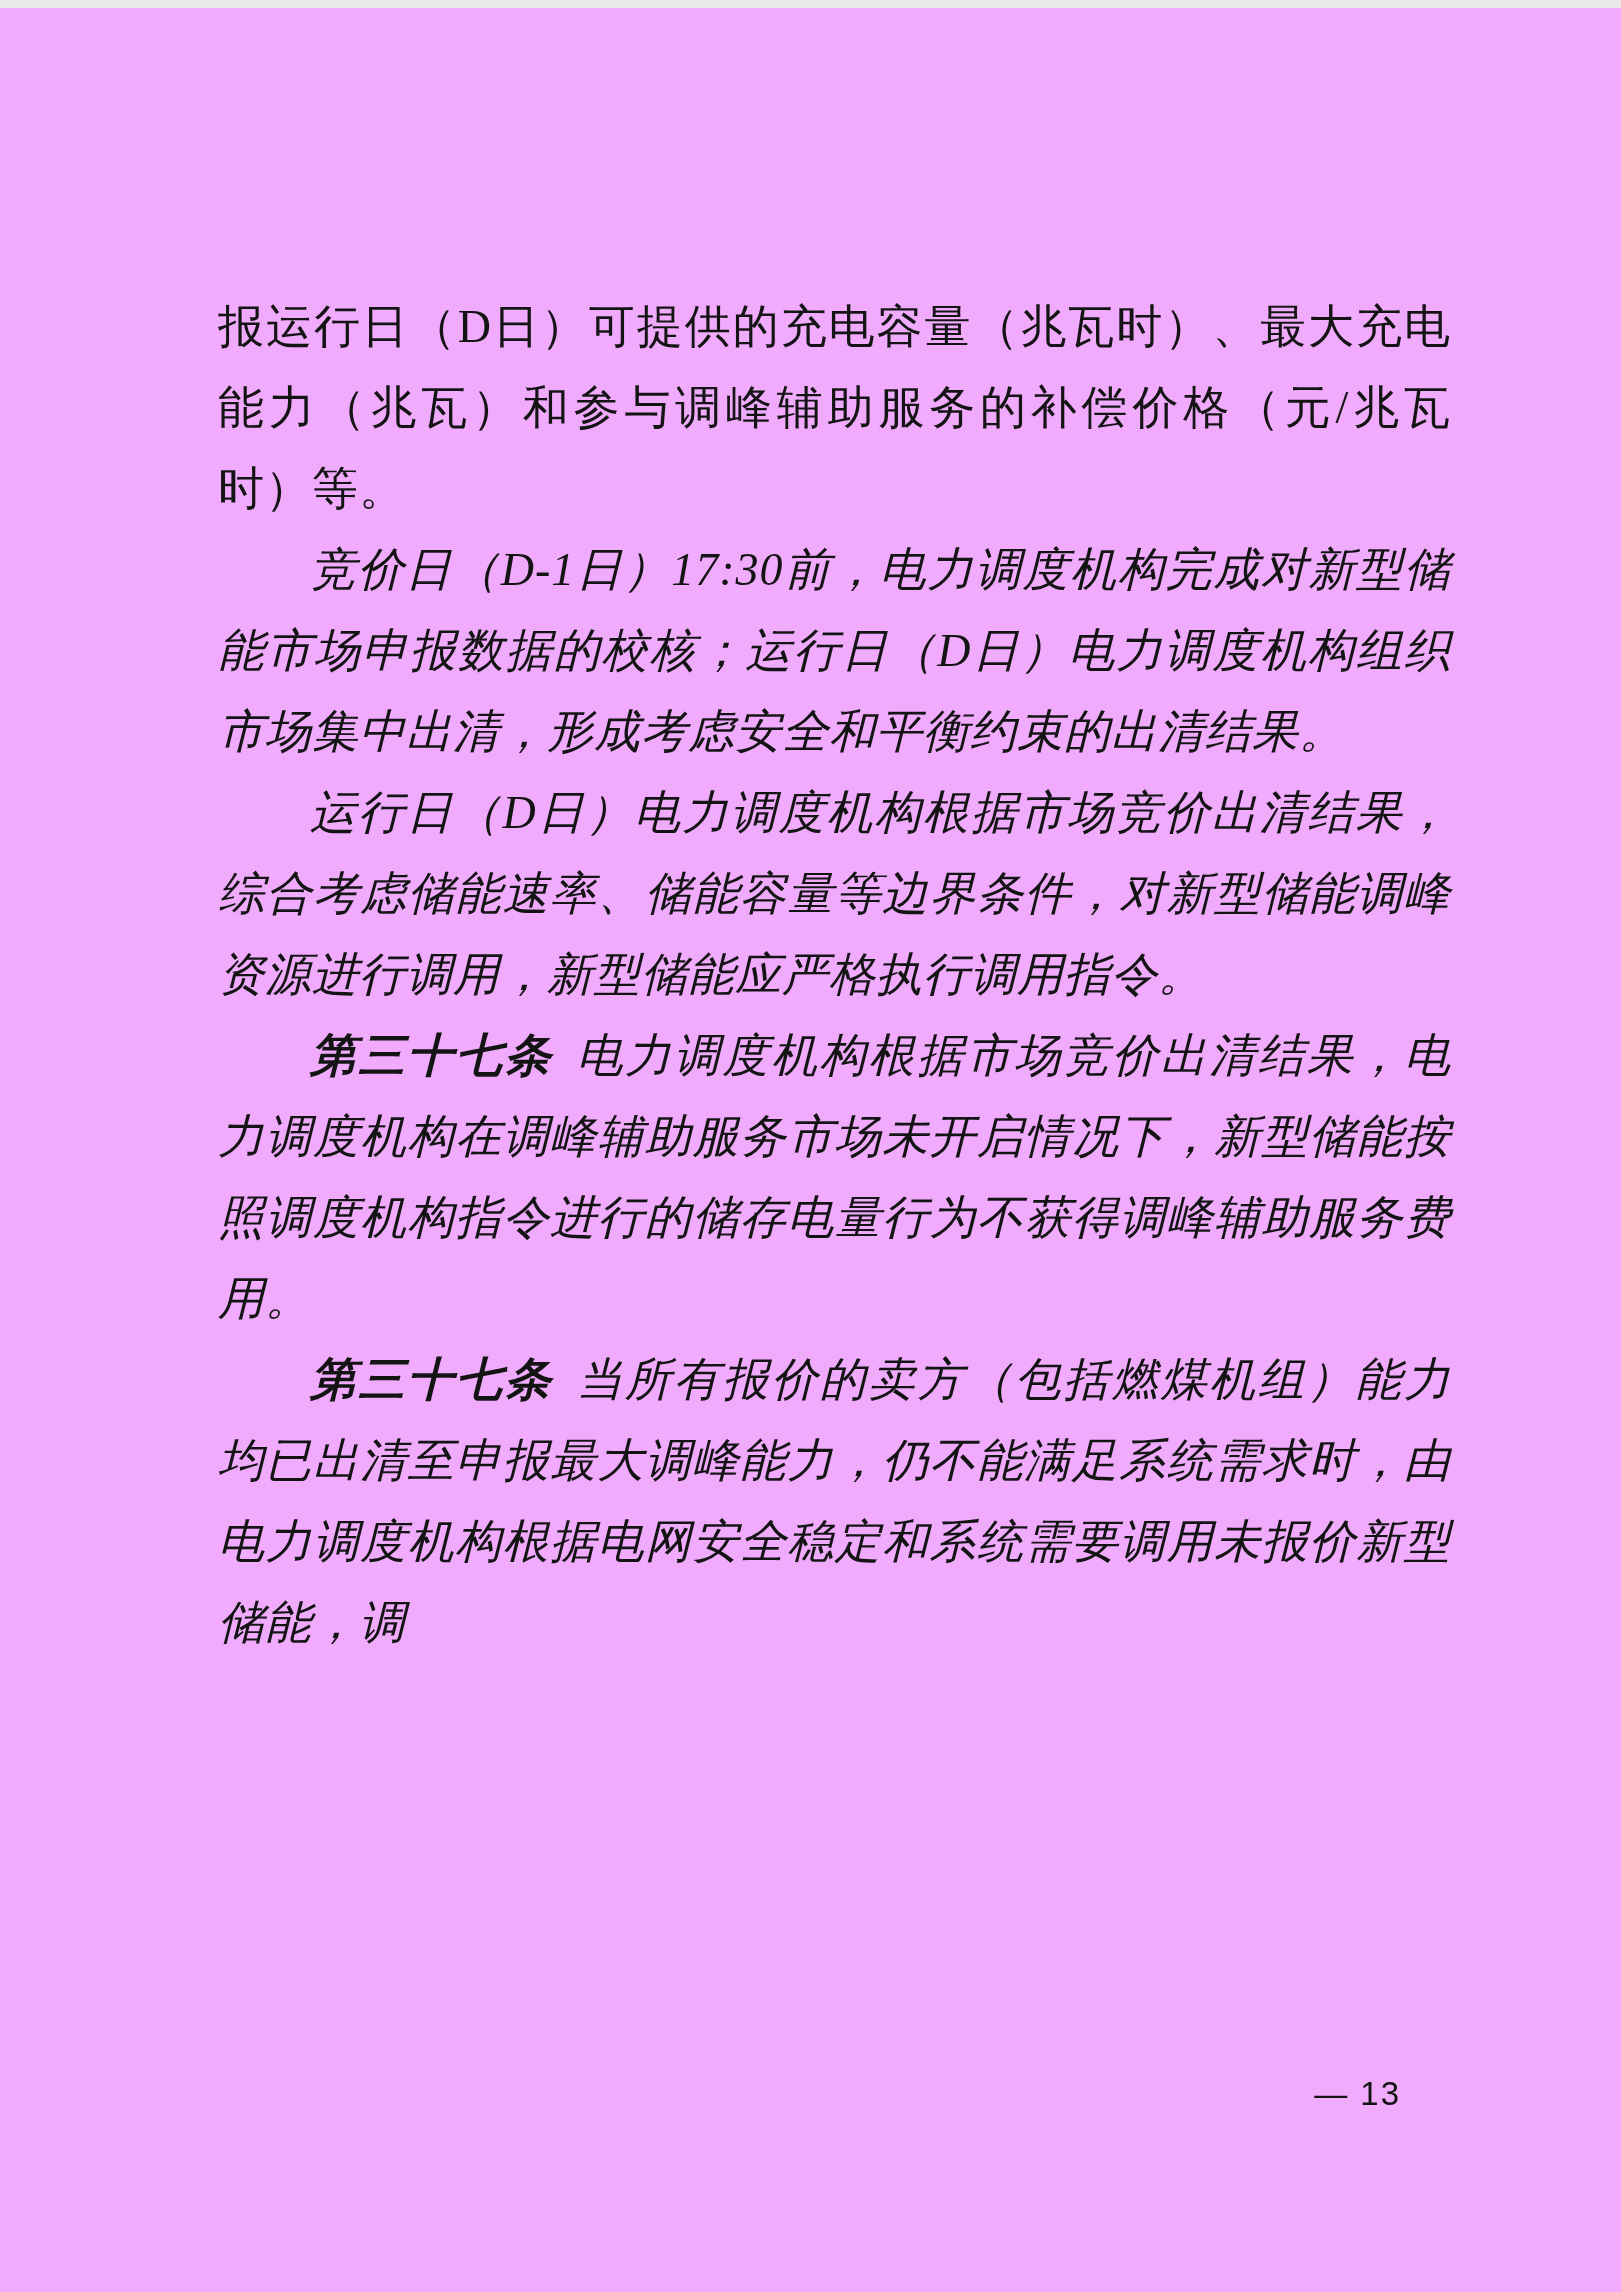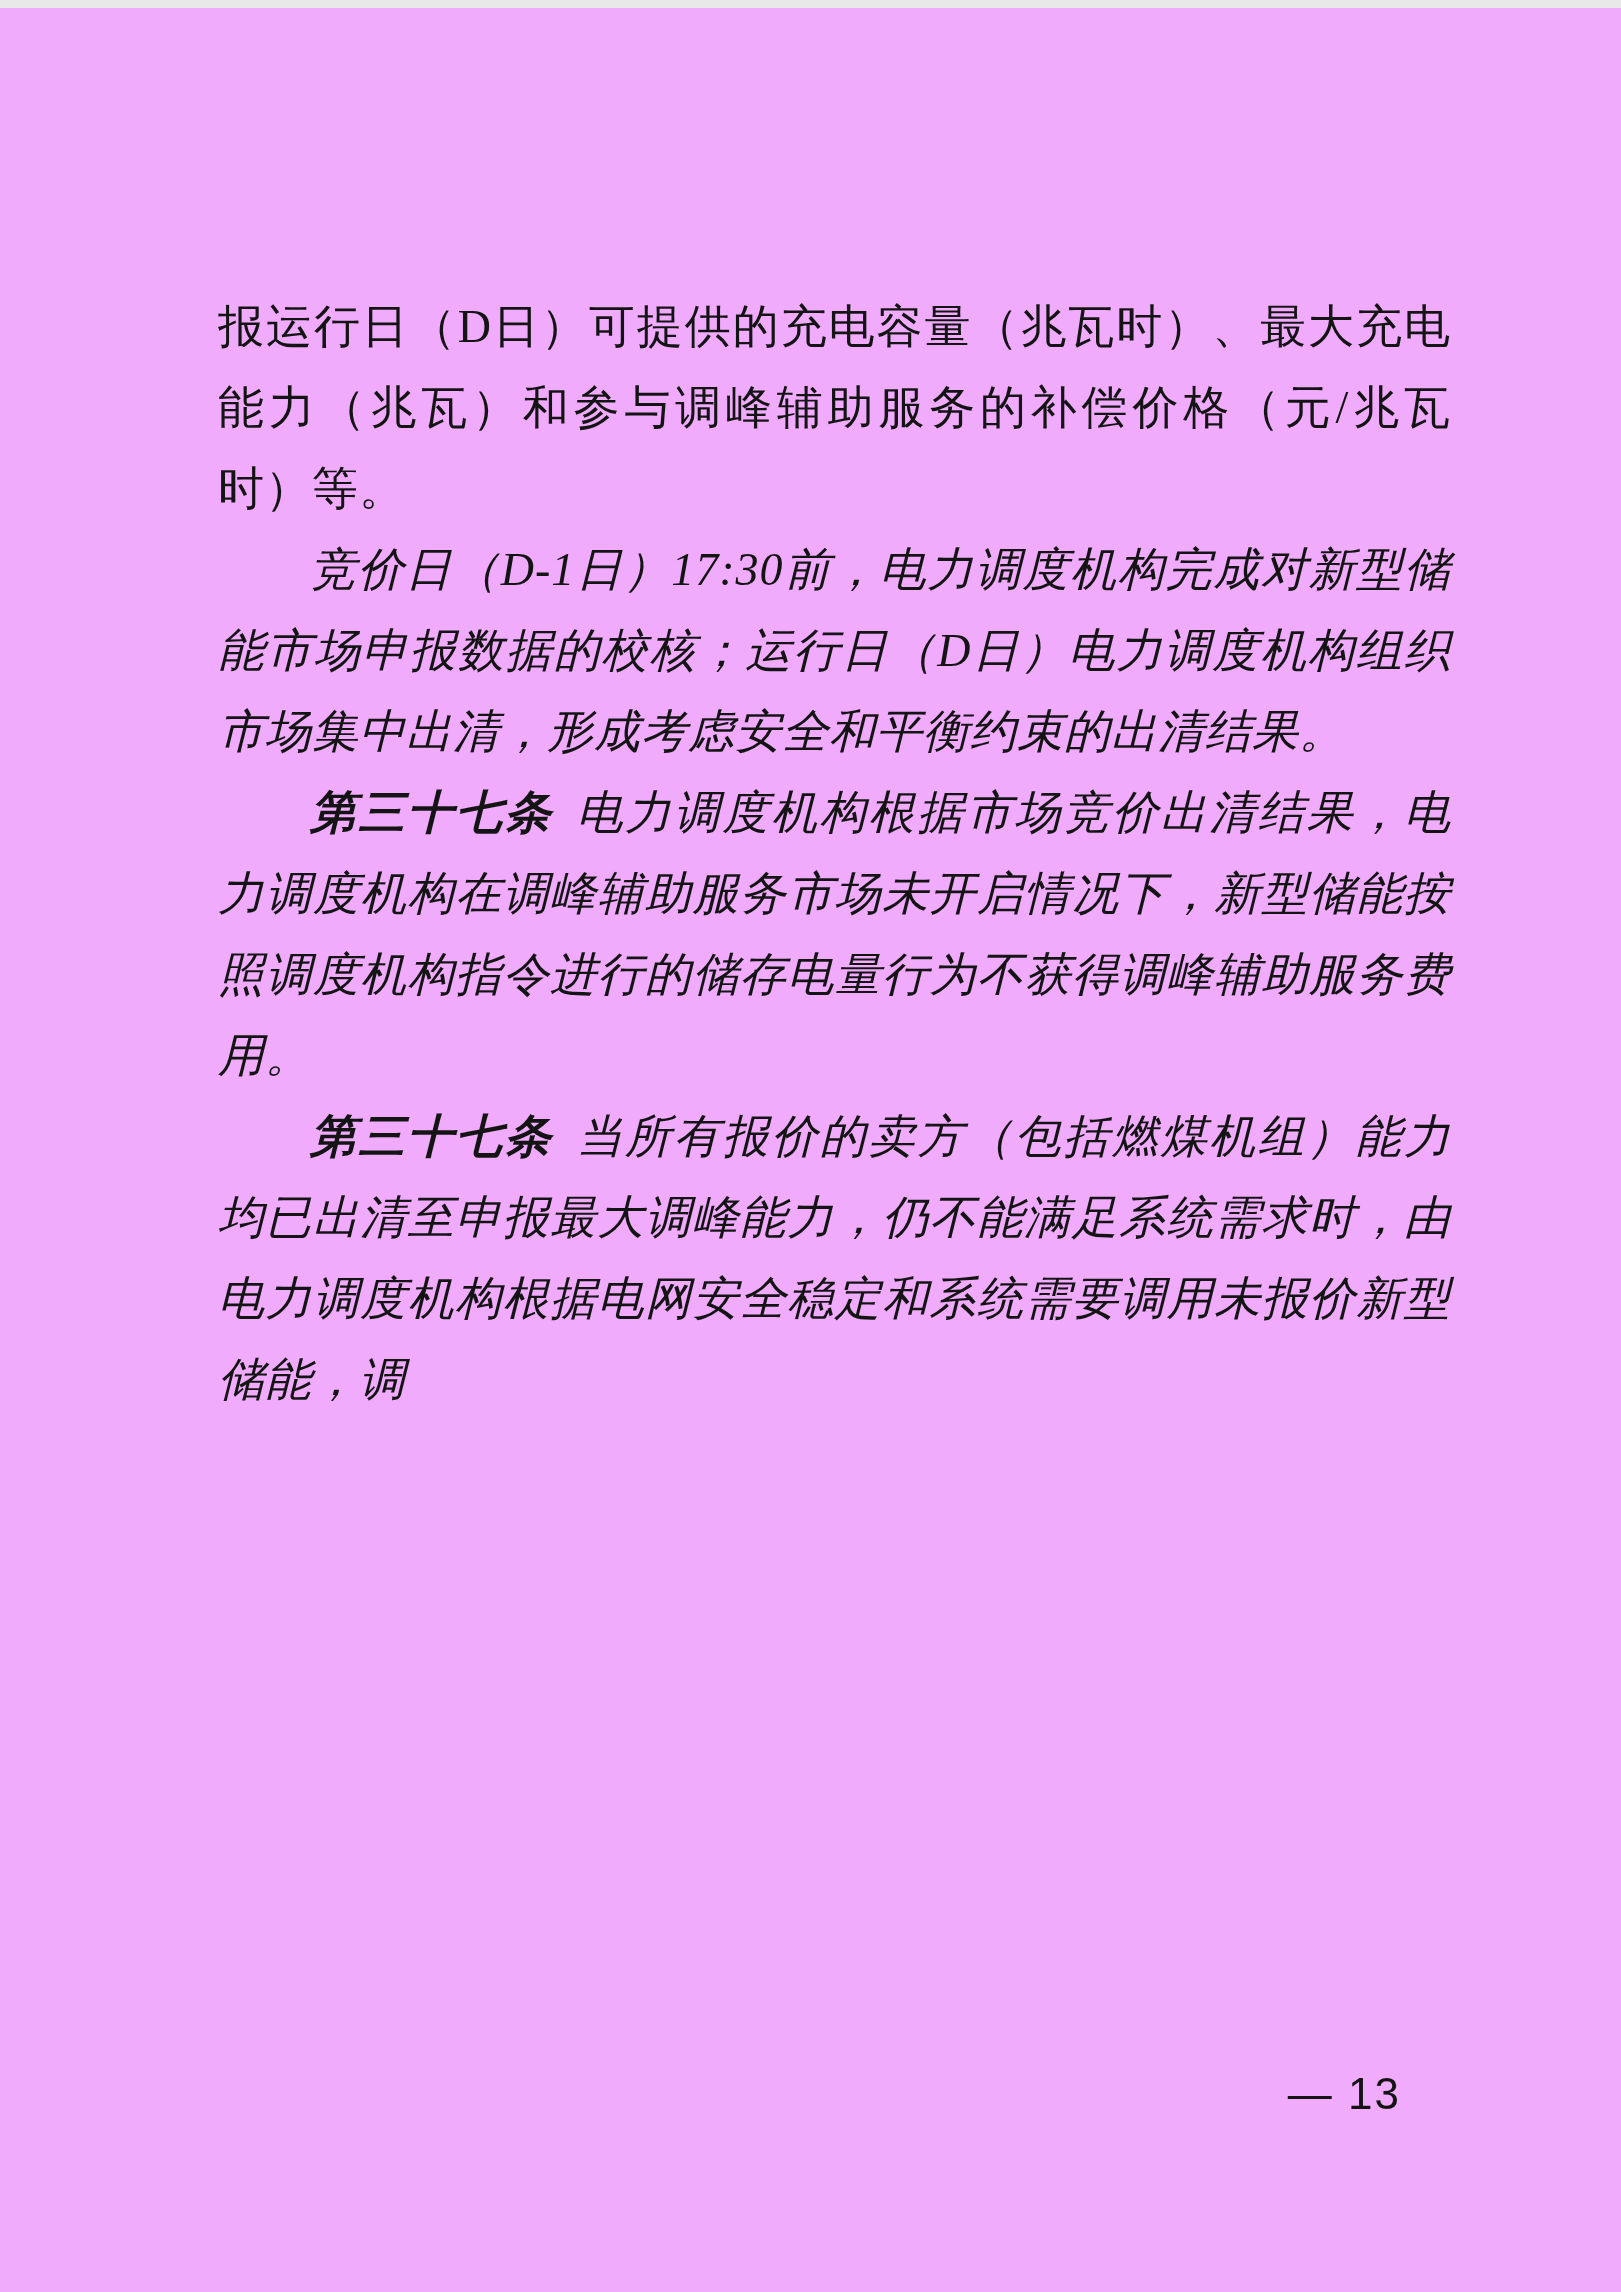--- a/index.html
+++ b/index.html
@@ -39,38 +39,39 @@
   .article-heading {
     font-weight: 700;
     font-family: "Liberation Sans", "DejaVu Sans", sans-serif;
     margin-right: 0.5em;
   }
   .page-number {
     position: absolute;
     top: 2066px;
     right: 220px;
     font-family: "Liberation Sans", "DejaVu Sans", sans-serif;
-    font-size: 44px;
+    font-size: 33px;
     line-height: 39px;
     color: #141414;
     letter-spacing: 2px;
     white-space: nowrap;
   }
 </style>
 </head>
 <body>
 
 <div class="page">
 
   <div class="body-text">
 
     <p class="para"><span>报运行日（D日）可提供的充电容量（兆瓦时）、最大充电能力（兆瓦）和参与调峰辅助服务的补偿价格（元/兆瓦时）等。</span></p>
 
     <p class="para indent"><span>竞价日（D-1日）17:30前，电力调度机构完成对新型储能市场申报数据的校核；运行日（D日）电力调度机构组织市场集中出清，形成考虑安全和平衡约束的出清结果。</span></p>
 
+    <p class="para indent"><span>运行日（D日）电力调度机构根据市场竞价出清结果，综合考虑储能速率、储能容量等边界条件，对新型储能调峰资源进行调用，新型储能应严格执行调用指令。</span></p>
 
 
 
     <p class="para indent"><span class="article-heading">第三十七条</span><span>电力调度机构根据市场竞价出清结果，电力调度机构在调峰辅助服务市场未开启情况下，新型储能按照调度机构指令进行的储存电量行为不获得调峰辅助服务费用。</span></p>
 
     <p class="para indent"><span class="article-heading">第三十七条</span><span>当所有报价的卖方（包括燃煤机组）能力均已出清至申报最大调峰能力，仍不能满足系统需求时，由电力调度机构根据电网安全稳定和系统需要调用未报价新型储能，调</span></p>
 
   </div>
 
   <div class="page-number">— 13</div>

